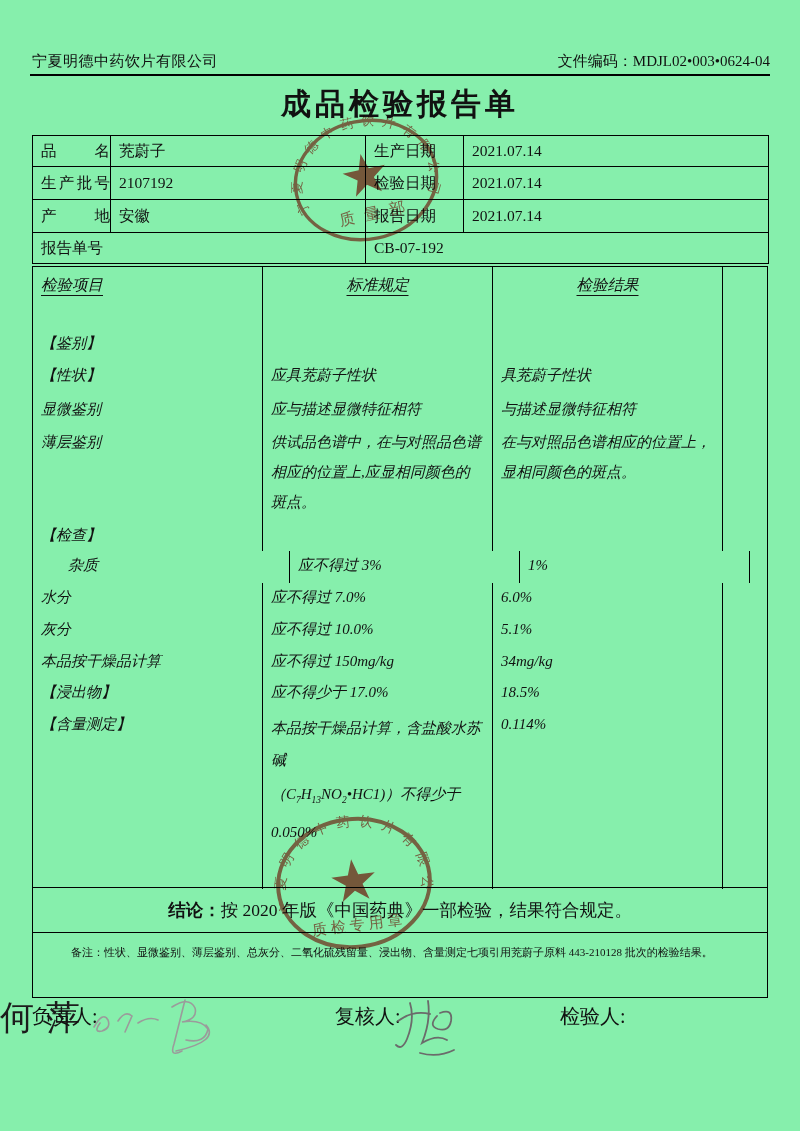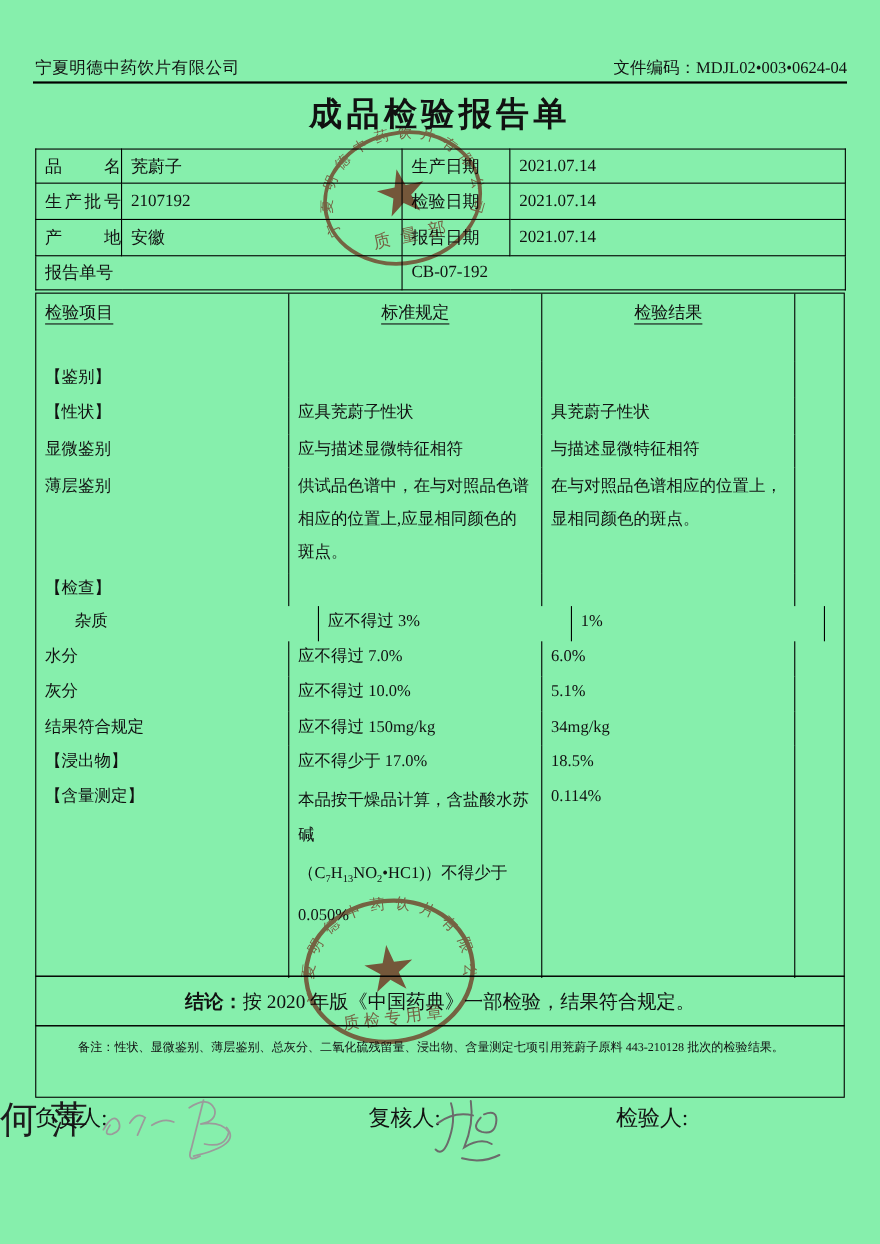--- a/index.html
+++ b/index.html
@@ -17,21 +17,21 @@
   table.info{position:absolute;left:32px;top:135px;width:736px;border-collapse:collapse;table-layout:fixed;}
   table.info td{border:1px solid #000;font-size:15.5px;padding:0 0 0 8px;vertical-align:middle;}
   table.info col.c1{width:78px;} table.info col.c2{width:255px;}
   table.info col.c3{width:98px;} table.info col.c4{width:305px;}
   td.jlab{text-align:justify;text-align-last:justify;padding:0 10px 0 8px;}
   tr.ir1{height:31px;} tr.ir2{height:33px;} tr.ir3{height:33px;} tr.ir4{height:31px;}
 
   
   .mid{position:absolute;left:32px;top:266px;width:736px;height:622px;border:1px solid #000;box-sizing:border-box;}
   .mrow{display:grid;grid-template-columns:230px 230px 230px 1fr;}
-  .mrow > div{box-sizing:border-box;padding:2px 8px 0 8px;font-size:15px;line-height:24px;}
+  .mrow > div{box-sizing:border-box;padding:2px 8px 0 8px;font-size:15px;line-height:24px;font-style:italic;}
   .mrow > div:nth-child(-n+3){border-right:1px solid #000;height:100%;}
   .mrow{align-items:stretch;}
   .c-std{padding-left:8px;}
   .c-res{padding-left:6px;}
   .h-row{height:62px;}
   .h-row .hd{font-size:15.5px;padding-top:6px;}
   .hd u{text-decoration:underline;text-underline-offset:5px;}
   .hd.center{text-align:center;}
   .r-xz{height:34px;} .r-jb{height:32px;} .r-xw{height:30px;}
   .r-bc{height:96px;} .r-bc > div{line-height:30px;}
@@ -154,21 +154,21 @@
       <div class="c-res">6.0%</div>
       <div></div>
     </div>
     <div class="mrow r-hf">
       <div>灰分</div>
       <div class="c-std">应不得过 10.0%</div>
       <div class="c-res">5.1%</div>
       <div></div>
     </div>
     <div class="mrow r-so2">
-      <div>结果符合规定</div>
+      <div>本品按干燥品计算</div>
       <div class="c-std">应不得过 150mg/kg</div>
       <div class="c-res">34mg/kg</div>
       <div></div>
     </div>
     <div class="mrow r-jcw">
       <div>【浸出物】</div>
       <div class="c-std">应不得少于 17.0%</div>
       <div class="c-res">18.5%</div>
       <div></div>
     </div>

